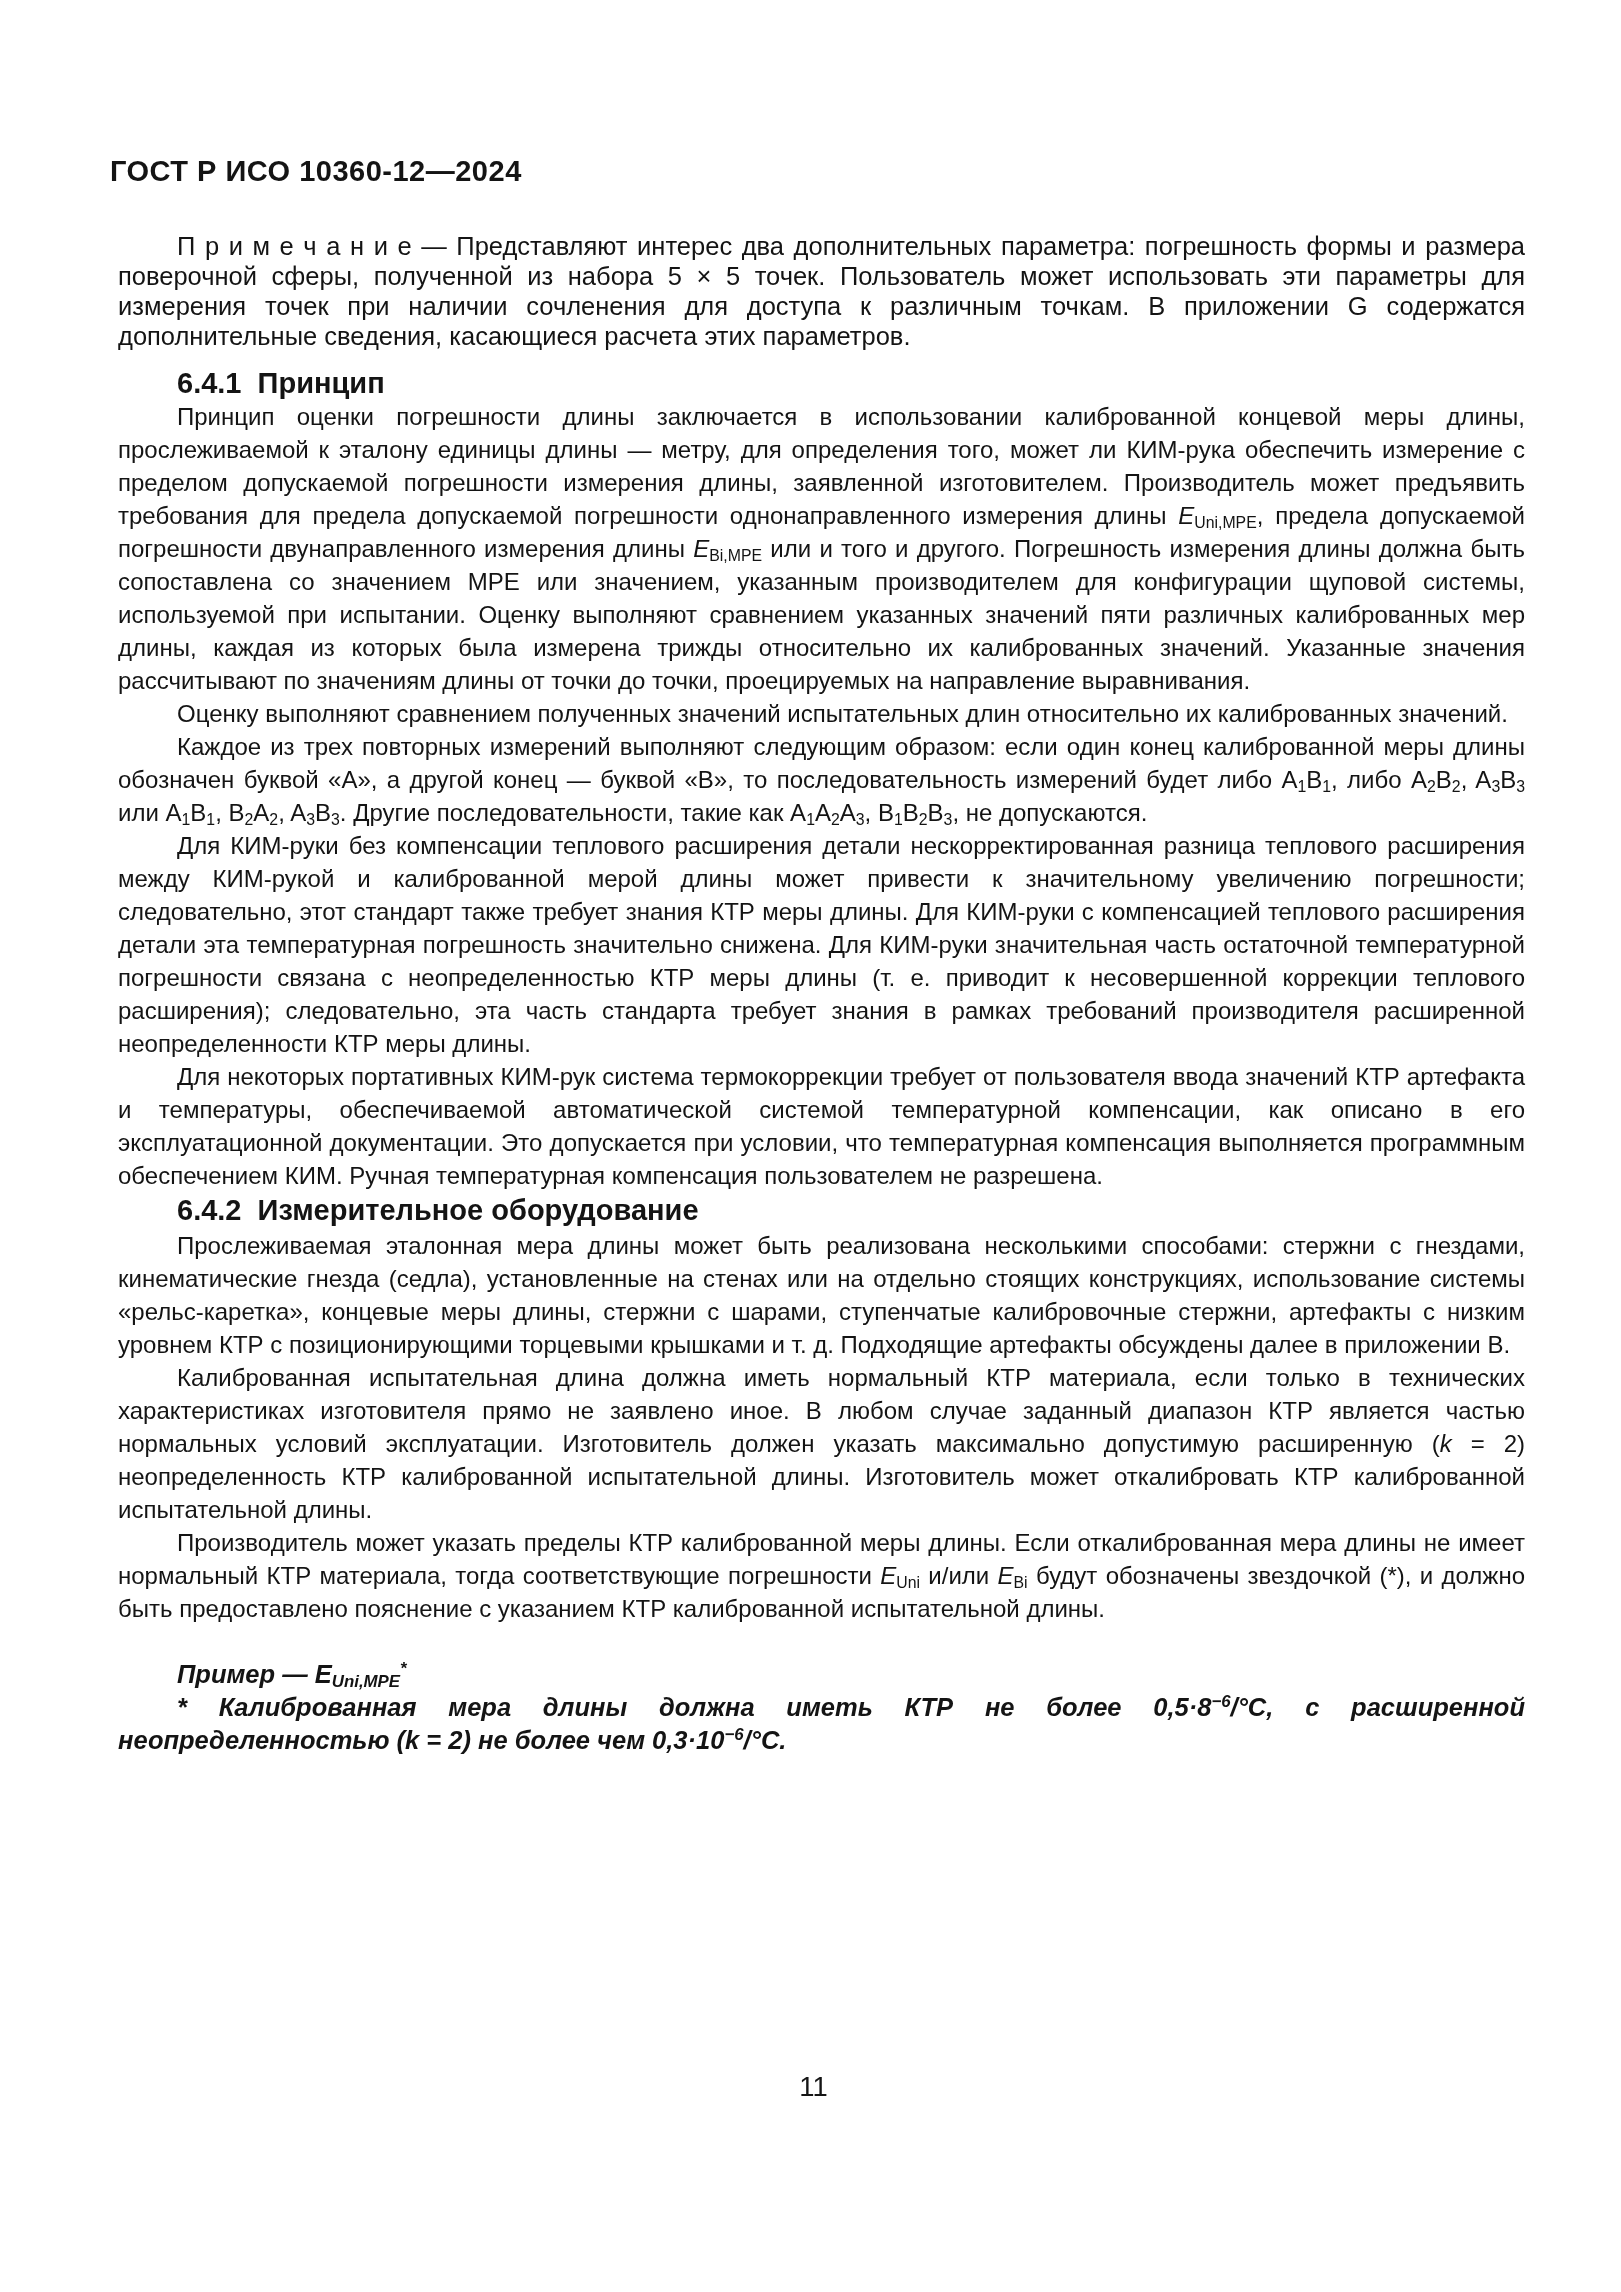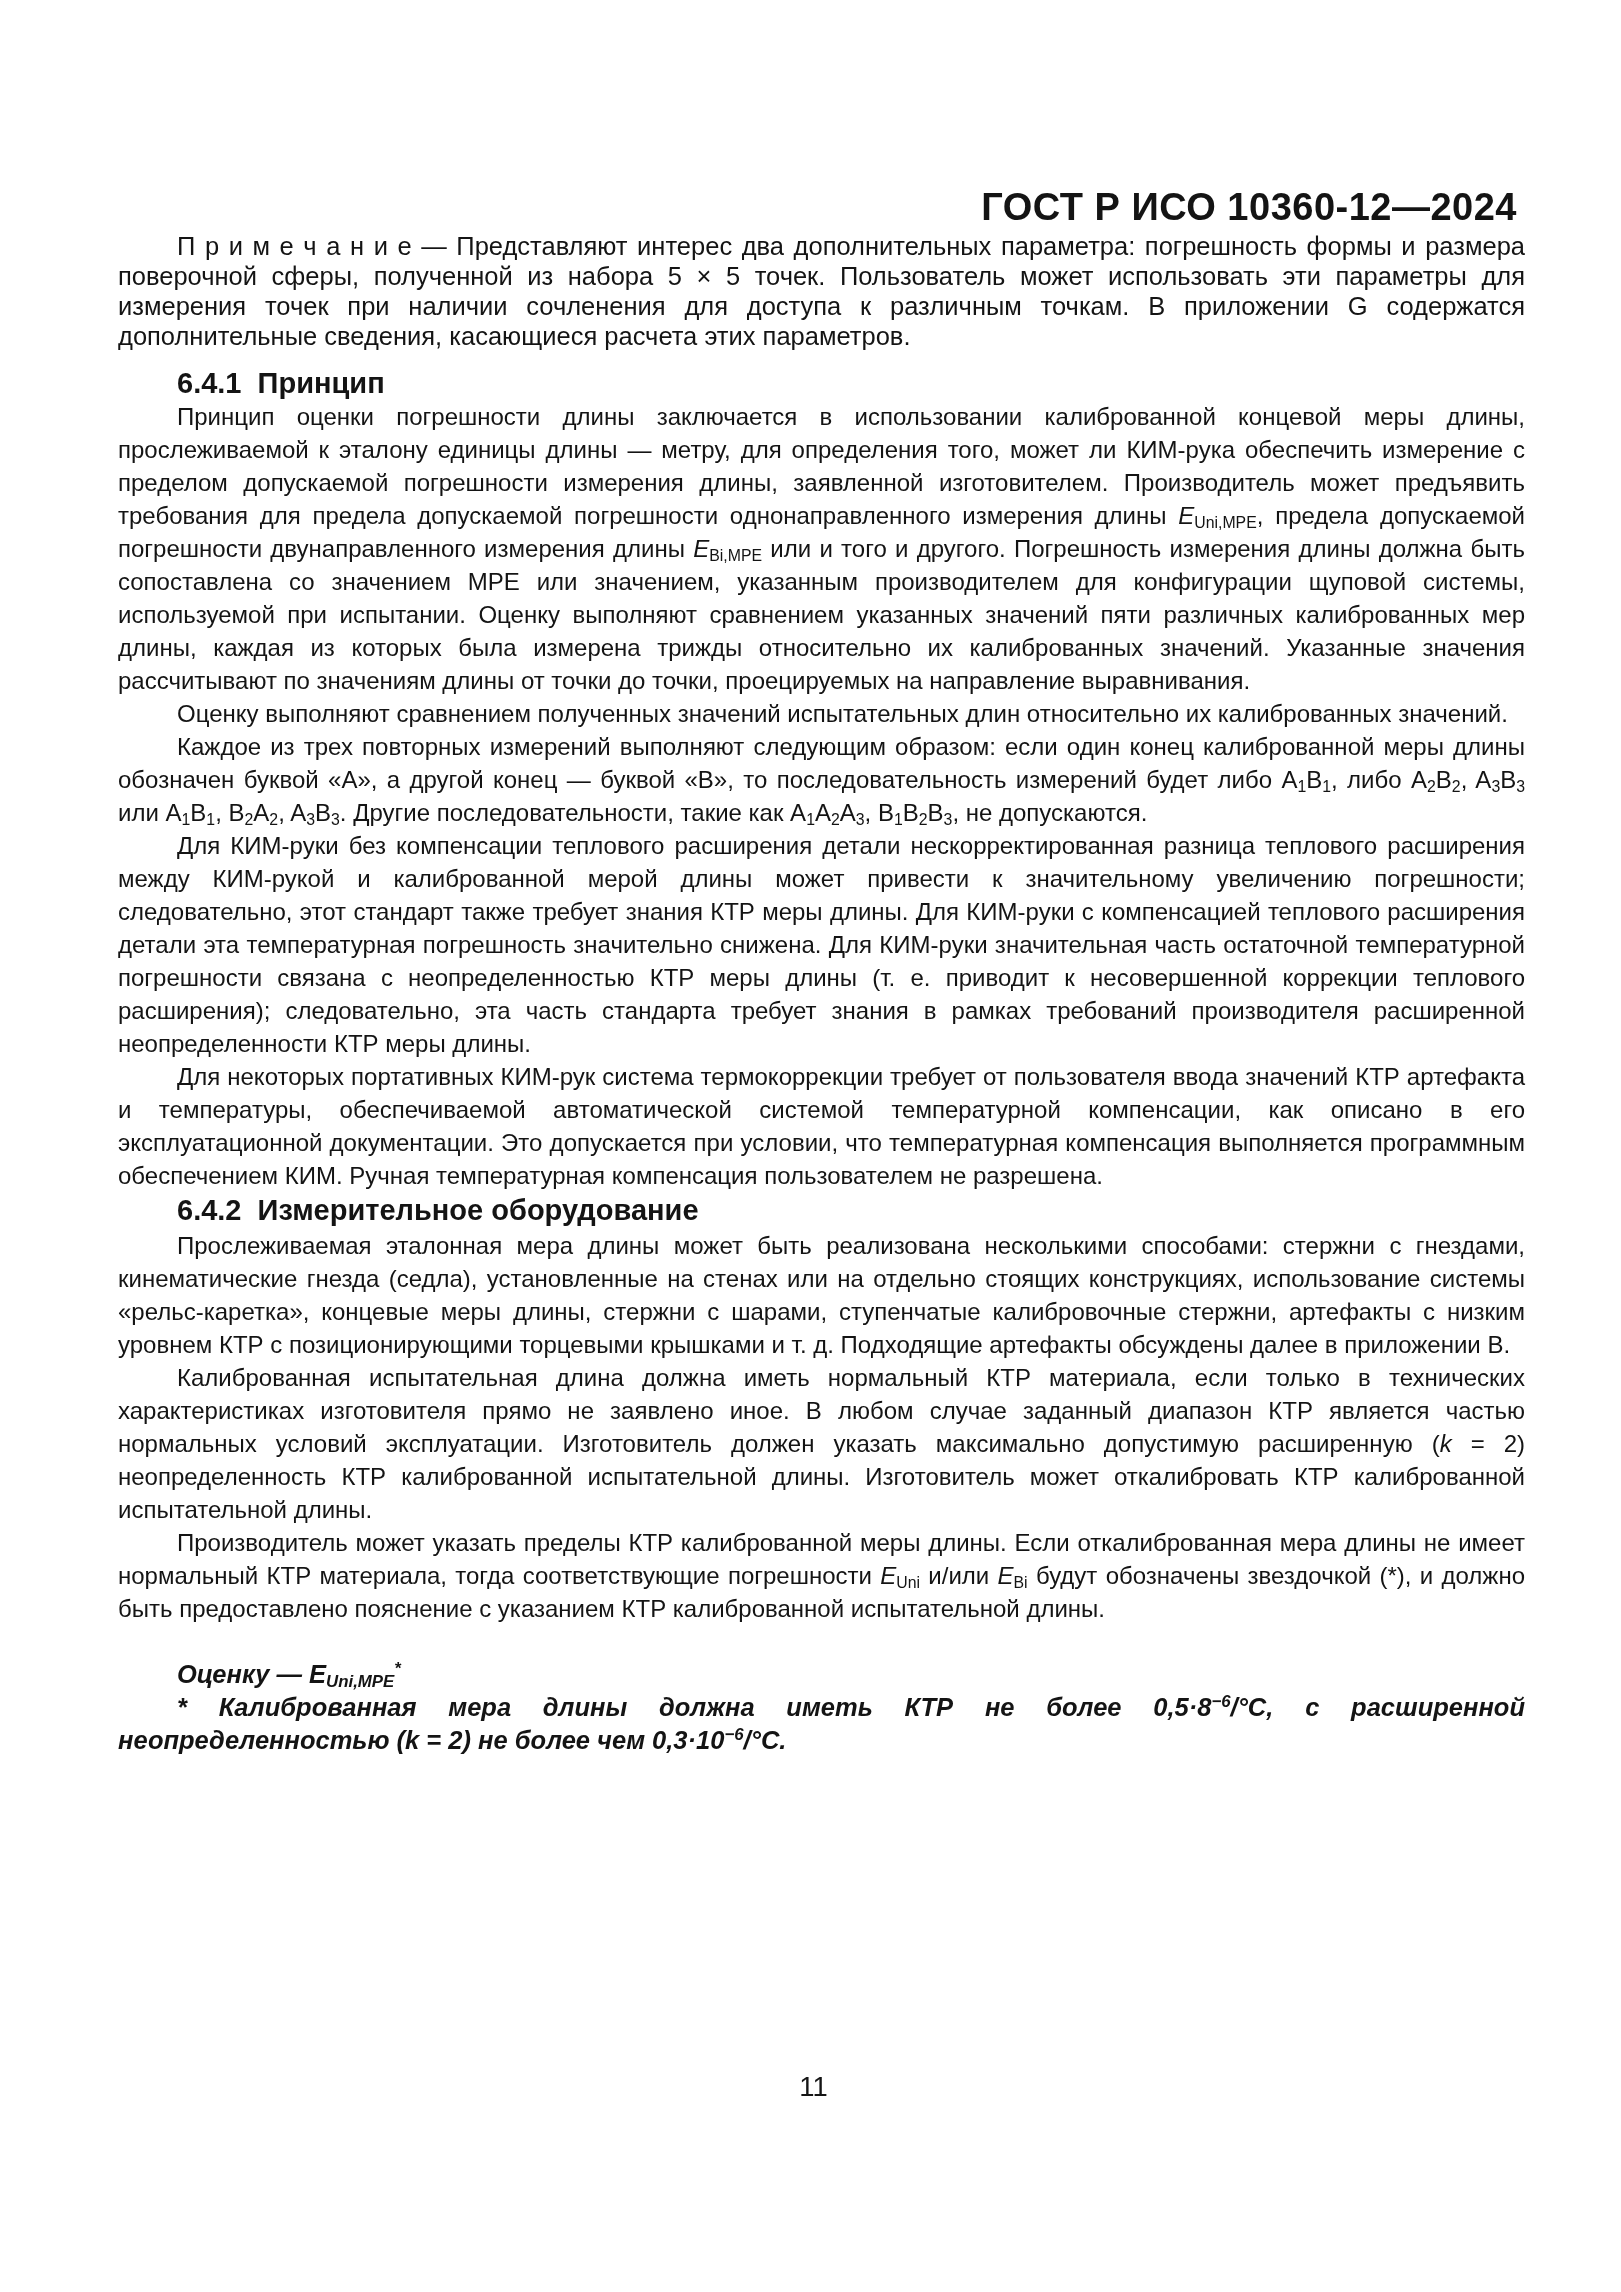--- a/index.html
+++ b/index.html
@@ -15,26 +15,24 @@
     background: #ffffff;
     color: #141414;
     font-family: "Liberation Sans", "DejaVu Sans", sans-serif;
     overflow: hidden;
   }
   .doc-header {
     position: absolute;
     top: 155px;
     left: 110px;
     width: 1407px;
-    text-align: right;
     font-weight: bold;
-    font-size: 38px;
+    font-size: 29px;
     line-height: 33px;
     letter-spacing: 0.5px;
-    margin-top: 36px;
   }
   .content {
     position: absolute;
     top: 231px;
     left: 118px;
     width: 1407px;
   }
   .content p {
     margin: 0;
     text-align: justify;
@@ -122,21 +120,21 @@
     <p class="body-p">Для некоторых портативных КИМ-рук система термокоррекции требует от пользователя ввода значений КТР артефакта и температуры, обеспечиваемой автоматической системой температурной компенсации, как описано в его эксплуатационной документации. Это допускается при условии, что температурная компенсация выполняется программным обеспечением КИМ. Ручная температурная компенсация пользователем не разрешена.</p>
 
     <h3 class="heading heading-642">6.4.2&nbsp; Измерительное оборудование</h3>
 
     <p class="body-p">Прослеживаемая эталонная мера длины может быть реализована несколькими способами: стержни с гнездами, кинематические гнезда (седла), установленные на стенах или на отдельно стоящих конструкциях, использование системы «рельс-каретка», концевые меры длины, стержни с шарами, ступенчатые калибровочные стержни, артефакты с низким уровнем КТР с позиционирующими торцевыми крышками и т. д. Подходящие артефакты обсуждены далее в приложении В.</p>
 
     <p class="body-p"><span>Калиброванная испытательная длина должна иметь нормальный КТР материала, если только в технических характеристиках изготовителя прямо не заявлено иное. В любом случае заданный диапазон КТР является частью нормальных условий эксплуатации. Изготовитель должен указать максимально допустимую расширенную (</span><span class="run-i">k</span><span> = 2) неопределенность КТР калиброванной испытательной длины. Изготовитель может откалибровать КТР калиброванной испытательной длины.</span></p>
 
     <p class="body-p"><span>Производитель может указать пределы КТР калиброванной меры длины. Если откалиброванная мера длины не имеет нормальный КТР материала, тогда соответствующие погрешности </span><span class="run-i">E</span><sub>Uni</sub><span> и/или </span><span class="run-i">E</span><sub>Bi</sub><span> будут обозначены звездочкой (*), и должно быть предоставлено пояснение с указанием КТР калиброванной испытательной длины.</span></p>
 
-    <p class="example-p"><span>Оценку — </span><span class="run-i">E</span><sub>Uni,MPE</sub><sup>*</sup></p>
+    <p class="example-p"><span>Пример — </span><span class="run-i">E</span><sub>Uni,MPE</sub><sup>*</sup></p>
 
     <p class="footnote-p"><span>* Калиброванная мера длины должна иметь КТР не более 0,5·8</span><sup>−6</sup><span>/°С, с расширенной неопределенностью (</span><span>k</span><span> = 2) не более чем 0,3·10</span><sup>−6</sup><span>/°С.</span></p>
 
   </main>
 
   <div class="page-number">11</div>
 
 </div>
 
 

